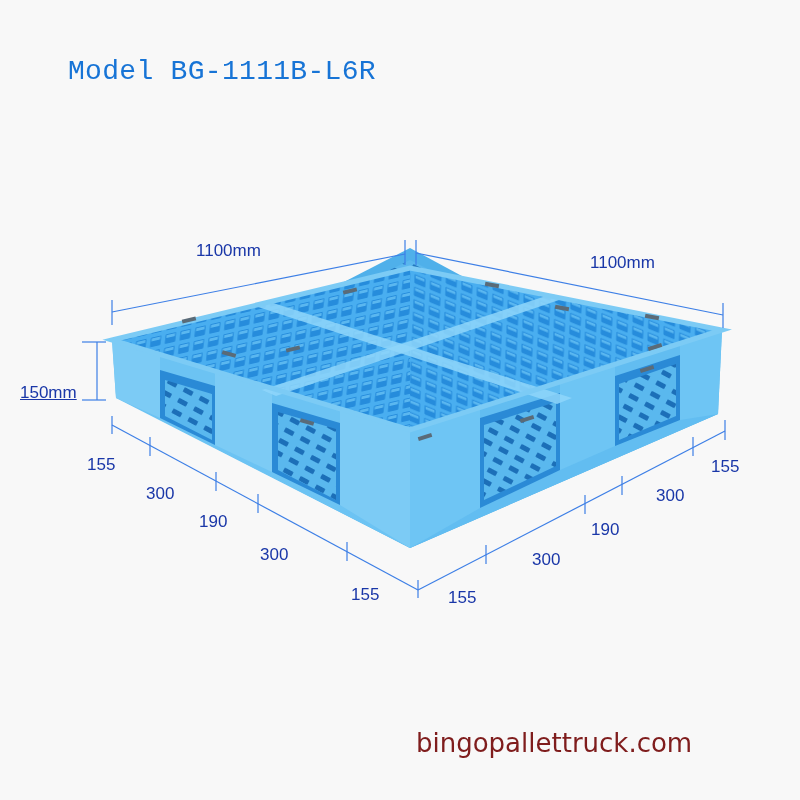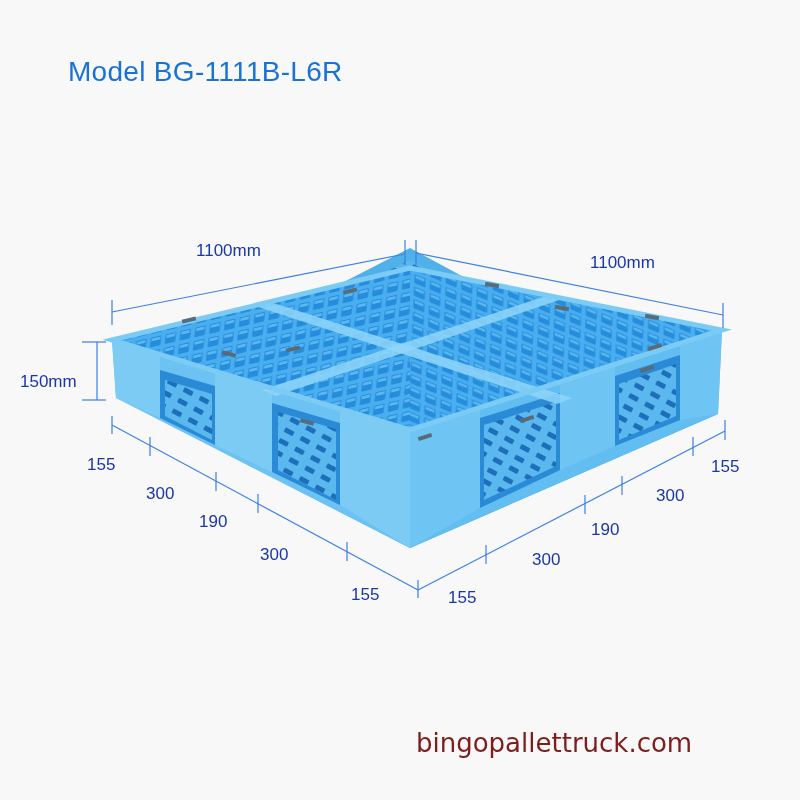--- a/index.html
+++ b/index.html
@@ -4,21 +4,21 @@
 <style>
   html, body { margin: 0; padding: 0; }
   body {
     width: 800px; height: 800px; overflow: hidden;
     background: #f8f8f8;
     position: relative;
     font-family: "Liberation Sans", "DejaVu Sans", sans-serif;
   }
   .title {
     position: absolute; left: 68px; top: 56px;
-    font-family: Liberation Sans, sans-serif;
+    font-family: Liberation Mono, monospace;
     font-size: 28px; font-weight: 500; letter-spacing: 0.3px;
     color: #1774d6;
   }
   .watermark {
     position: absolute; left: 416px; top: 728px;
     font-family: "DejaVu Sans", "Liberation Sans", sans-serif;
     font-size: 26px; color: #7f1d1d;
   }
   .dim {
     position: absolute;
@@ -128,21 +128,21 @@
     <line x1="486" y1="545" x2="486" y2="564"></line>
     <line x1="585" y1="495" x2="585" y2="514"></line>
     <line x1="622" y1="476" x2="622" y2="495"></line>
     <line x1="693" y1="437" x2="693" y2="456"></line>
     <line x1="725" y1="420" x2="725" y2="440"></line>
   </g>
 </svg>
 
 <div class="dim" style="left:196px; top:241px;">1100mm</div>
 <div class="dim" style="left:590px; top:253px;">1100mm</div>
-<div class="dim" style="left:20px; top:372px;">150mm</div>
+<div class="dim" style="left:20px; top:383px;text-decoration:underline;">150mm</div>
 
 <div class="dim" style="left:87px; top:455px;">155</div>
 <div class="dim" style="left:146px; top:484px;">300</div>
 <div class="dim" style="left:199px; top:512px;">190</div>
 <div class="dim" style="left:260px; top:545px;">300</div>
 <div class="dim" style="left:351px; top:585px;">155</div>
 
 <div class="dim" style="left:448px; top:588px;">155</div>
 <div class="dim" style="left:532px; top:550px;">300</div>
 <div class="dim" style="left:591px; top:520px;">190</div>

